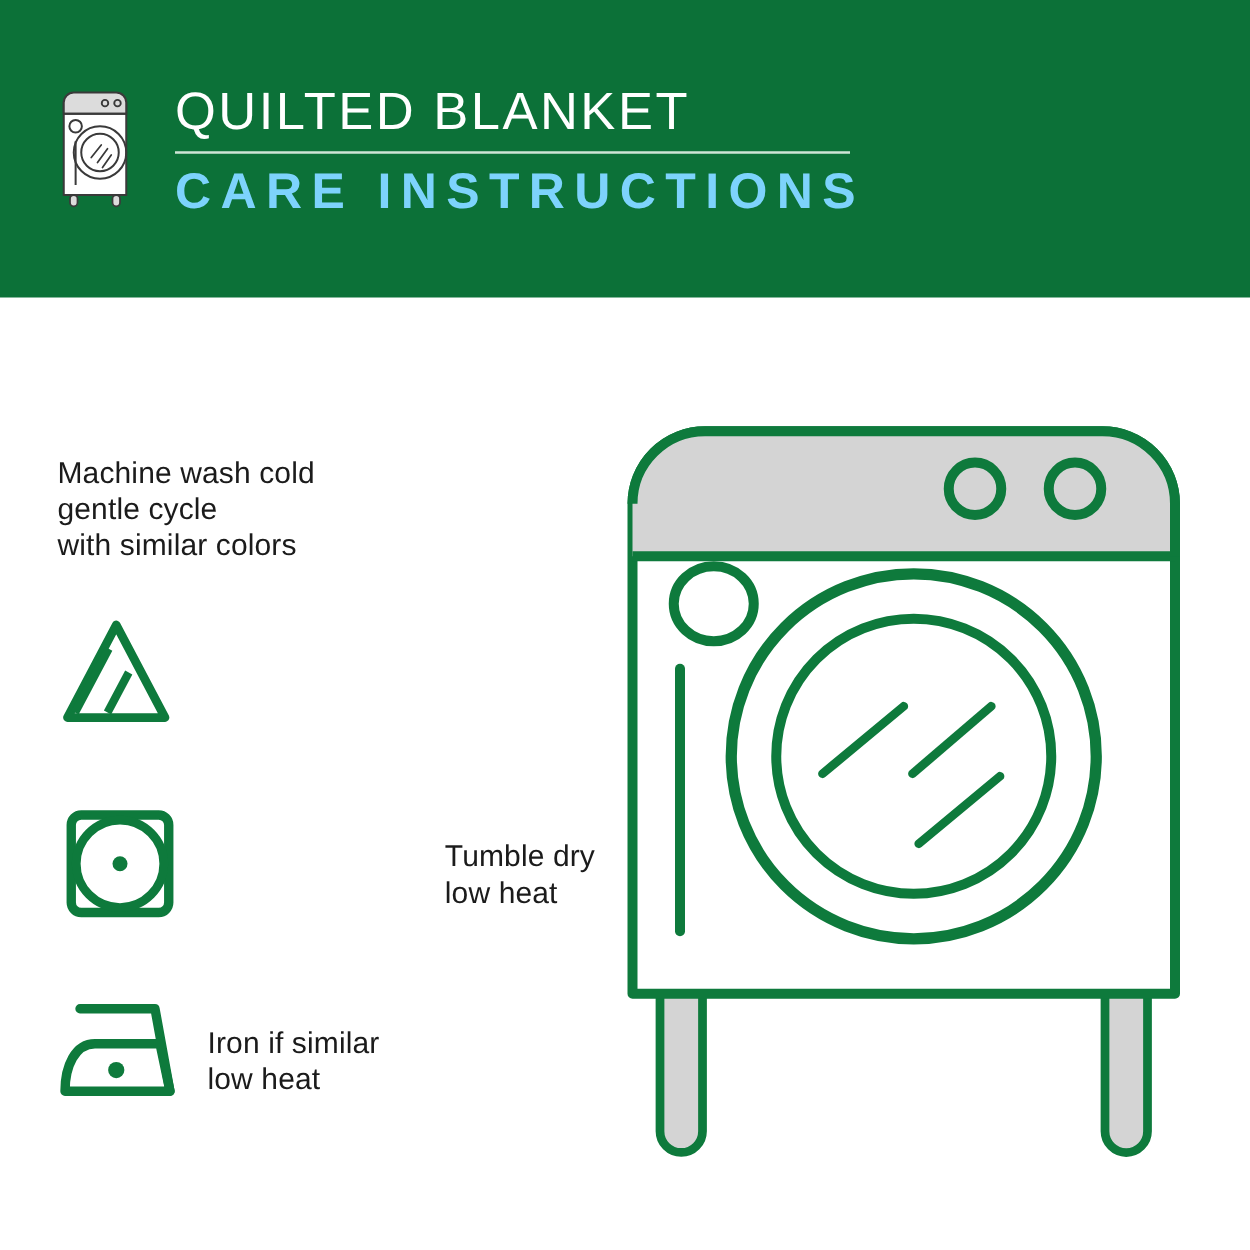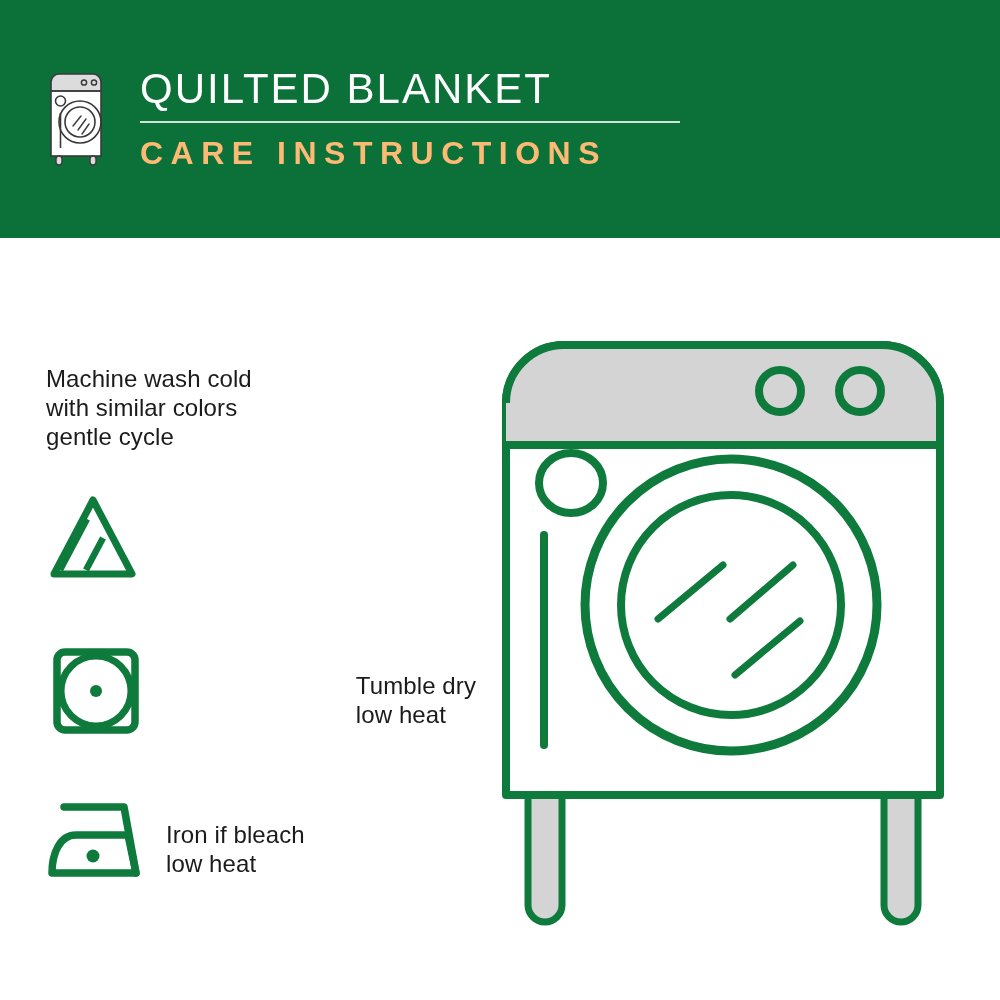--- a/index.html
+++ b/index.html
@@ -67,22 +67,22 @@
   }
 
   #title-rule {
     height: 2px;
     background: #cfe5d6;
     margin: 9px 0 8px 0;
     width: 540px;
   }
 
   #title-line2 {
-    color: #fdba74;
-    font-size: 32px;
+    color: #7dd3fc;
+    font-size: 40px;
     line-height: 44px;
     font-weight: bold;
     letter-spacing: 7.5px;
     white-space: nowrap;
     font-family: "Liberation Sans", sans-serif;
   }
 
   
   #care-list {
     position: absolute;
@@ -175,22 +175,22 @@
       </div>
 
     </div>
   </div>
 
   <div id="care-list">
 
     <div class="care-row" id="row-wash">
       <div class="care-row-text">
         <div>Machine wash cold</div>
+        <div>gentle cycle</div>
         <div>with similar colors</div>
-        <div>gentle cycle</div>
       </div>
     </div>
 
     <div class="care-row" id="row-bleach">
       <div class="care-row-icon">
         <svg width="100" height="96" viewBox="0 0 100 96" aria-hidden="true">
           <path d="M47 10 L86 84 L8 84 Z" fill="none" stroke="#0E7A3C" stroke-width="7" stroke-linejoin="round"></path>
           <line x1="41" y1="29" x2="14" y2="80" stroke="#0E7A3C" stroke-width="6.5" stroke-linecap="butt"></line>
           <line x1="57" y1="48" x2="40" y2="80" stroke="#0E7A3C" stroke-width="6.5" stroke-linecap="butt"></line>
         </svg>
@@ -215,21 +215,21 @@
       <div class="care-row-icon">
         <svg width="100" height="96" viewBox="0 0 100 96" aria-hidden="true">
 
           <path d="M18 12 L78 12 L90 78" fill="none" stroke="#0E7A3C" stroke-width="7.5" stroke-linecap="round" stroke-linejoin="round"></path>
 
           <path d="M82 40 L30 40 C14 40 6 58 6 78 L90 78 Z" fill="none" stroke="#0E7A3C" stroke-width="7.5" stroke-linejoin="round" stroke-linecap="round"></path>
           <circle cx="47" cy="61" r="6.5" fill="#0E7A3C"></circle>
         </svg>
       </div>
       <div class="care-row-text">
-        <div>Iron if bleach</div>
+        <div>Iron if similar</div>
         <div>low heat</div>
       </div>
     </div>
 
   </div>
 
   <svg id="machine-illustration" viewBox="0 0 490 620" aria-hidden="true">
 
     <path d="M40 455 h34 v125 a17 17 0 0 1 -34 0 z" fill="#D4D4D4" stroke="#0E7A3C" stroke-width="7" stroke-linejoin="round"></path>
     <path d="M396 455 h34 v125 a17 17 0 0 1 -34 0 z" fill="#D4D4D4" stroke="#0E7A3C" stroke-width="7" stroke-linejoin="round"></path>

